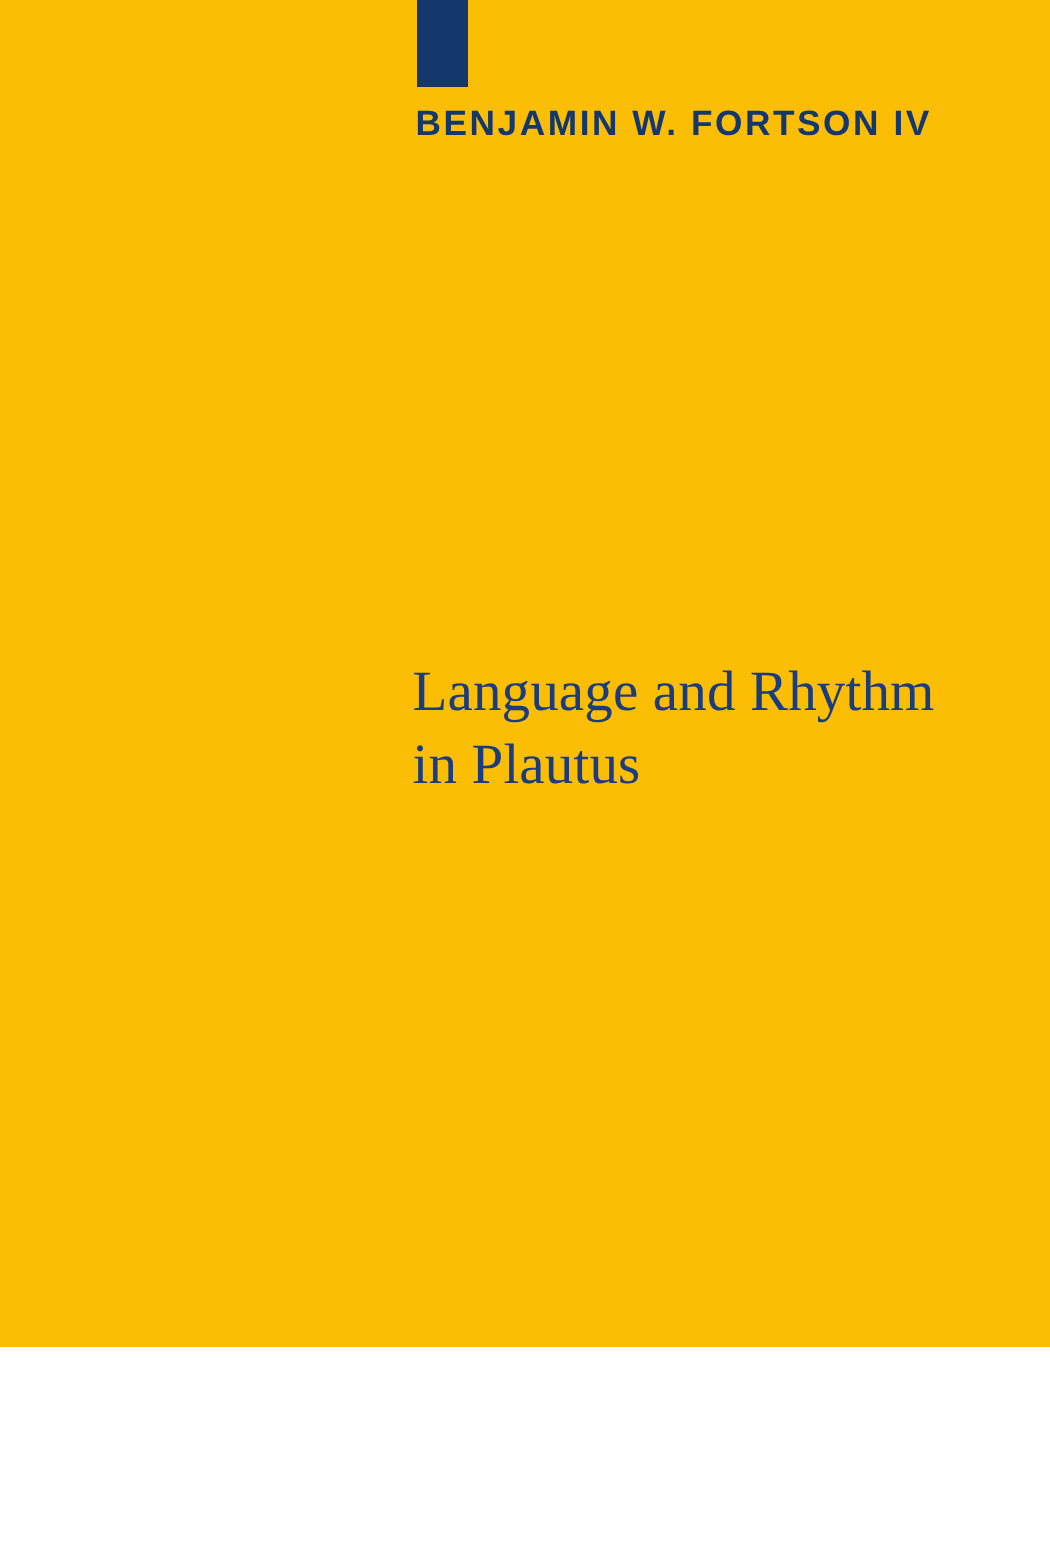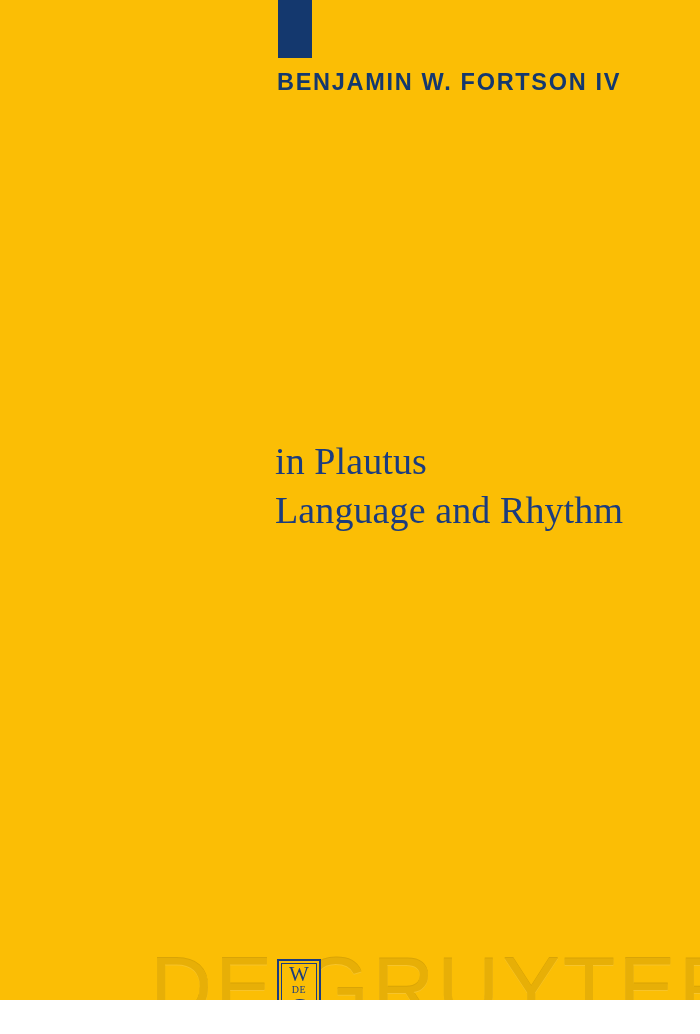--- a/index.html
+++ b/index.html
@@ -3,21 +3,21 @@
 <meta charset="utf-8">
 <style>
   html, body {
     margin: 0;
     padding: 0;
     background: #ffffff;
   }
   #cover {
     position: relative;
     width: 700px;
-    height: 1000px;
+    height: 898px;
     background: #FBBE05;
     overflow: hidden;
     font-family: "Liberation Serif", "DejaVu Serif", serif;
   }
 
   
   #imprint-bar {
     position: absolute;
     left: 278px;
     top: -2px;
@@ -108,22 +108,22 @@
 </head>
 <body>
 
 <div id="cover">
 
   <div id="imprint-bar"></div>
 
   <div id="author">BENJAMIN W. FORTSON IV</div>
 
   <div id="title-block">
+    <span class="tline">Language and Rhythm</span>
     <span class="tline">in Plautus</span>
-    <span class="tline">Language and Rhythm</span>
   </div>
 
   <div id="publisher">
     <div id="degruyter-word">DE GRUYTER</div>
 
     <div id="wdeg-logo">
       <div class="inner">
         <div class="w">W</div>
         <div class="de">DE</div>
         <div class="g">G</div>

